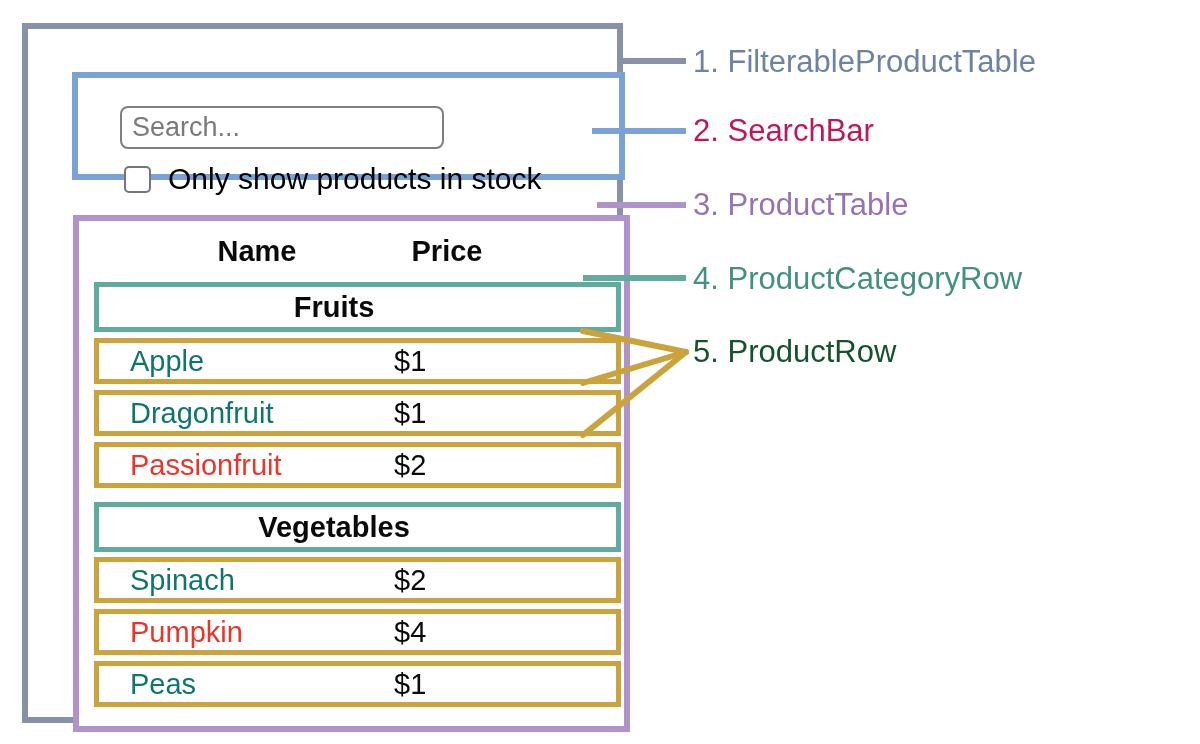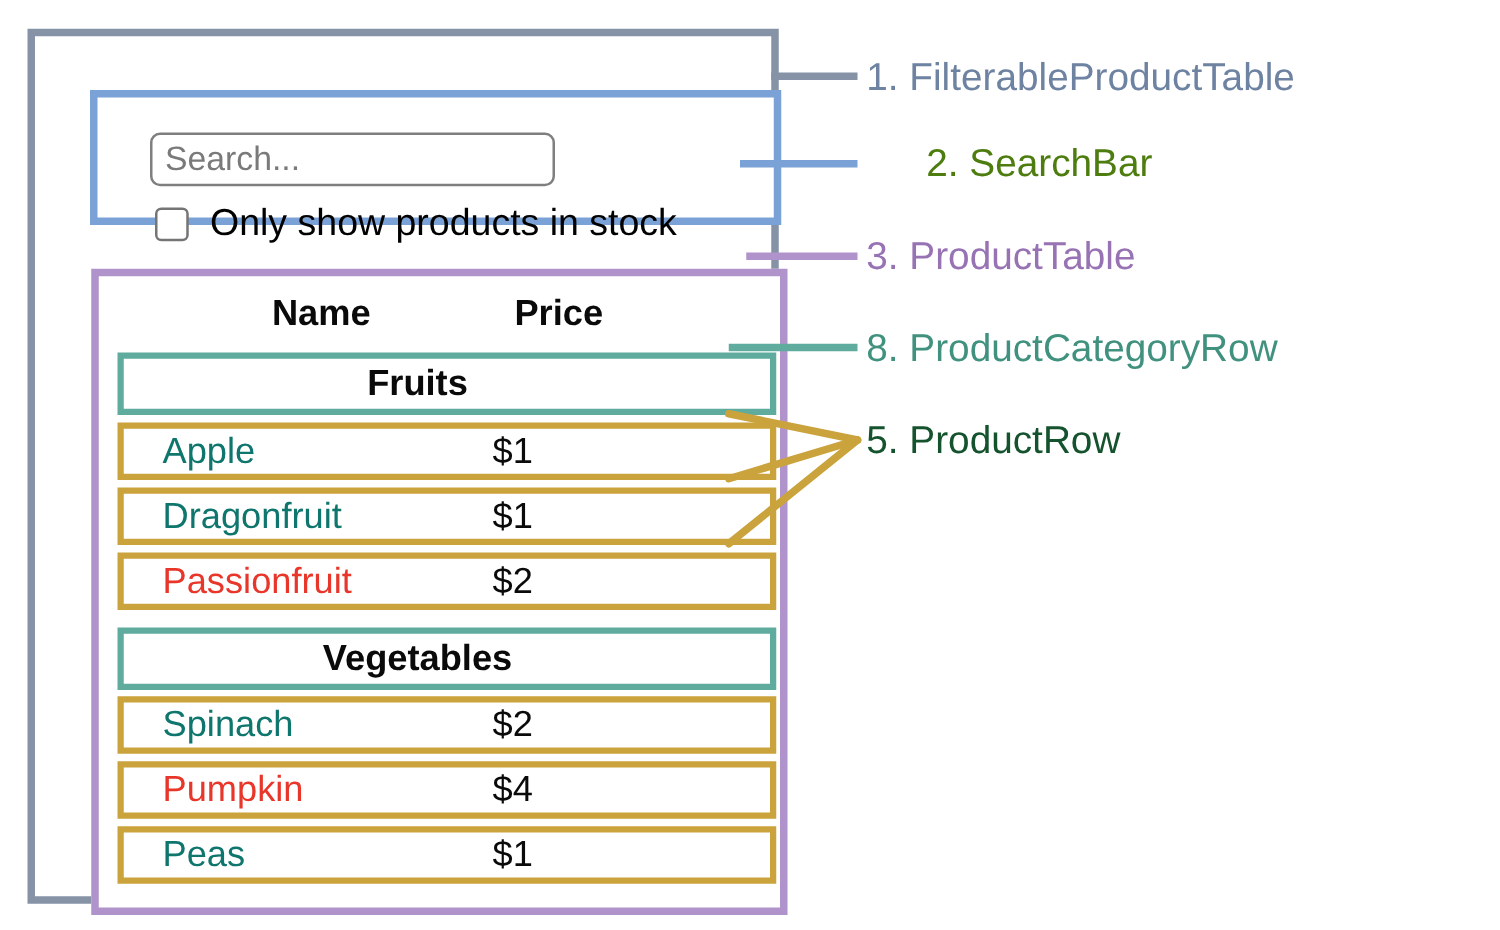--- a/index.html
+++ b/index.html
@@ -150,21 +150,21 @@
   
   .legend-label {
     position: absolute;
     left: 693px;
     transform: translateY(-50%);
     font-size: 31px;
     font-weight: 500;
     white-space: nowrap;
   }
   .legend-1 { top: 62px;  color: #6e82a1; }
-  .legend-2 { top: 131px; color: #4d7c0f; margin-left: 48px; }
+  .legend-2 { top: 131px; color: #be185d; }
   .legend-3 { top: 205px; color: #9873b4; }
   .legend-4 { top: 279px; color: #41917f; }
   .legend-5 { top: 352px; color: #14532d; text-align: right; }
 </style>
 </head>
 <body>
 
 <div class="canvas">
 
   <div class="outer-box">
@@ -223,16 +223,16 @@
     <line x1="597" y1="205" x2="686" y2="205" stroke="#b093cb" stroke-width="6"></line>
     <line x1="583" y1="278" x2="686" y2="278" stroke="#5fab9d" stroke-width="6"></line>
     <line x1="583" y1="331" x2="686" y2="352" stroke="#cba33d" stroke-width="6" stroke-linecap="round"></line>
     <line x1="583" y1="383" x2="686" y2="352" stroke="#cba33d" stroke-width="6" stroke-linecap="round"></line>
     <line x1="583" y1="435" x2="686" y2="352" stroke="#cba33d" stroke-width="6" stroke-linecap="round"></line>
   </svg>
 
   <div class="legend-label legend-1">1. FilterableProductTable</div>
   <div class="legend-label legend-2">2. SearchBar</div>
   <div class="legend-label legend-3">3. ProductTable</div>
-  <div class="legend-label legend-4">8. ProductCategoryRow</div>
+  <div class="legend-label legend-4">4. ProductCategoryRow</div>
   <div class="legend-label legend-5">5. ProductRow</div>
 
 </div>
 
 </body></html>

